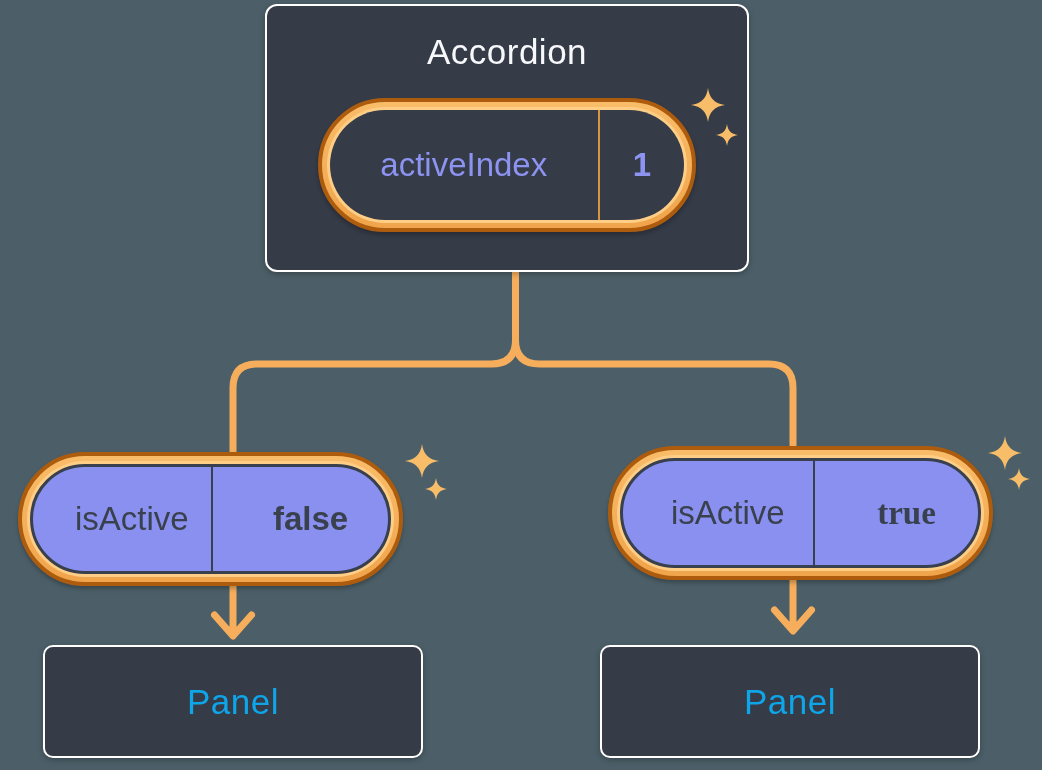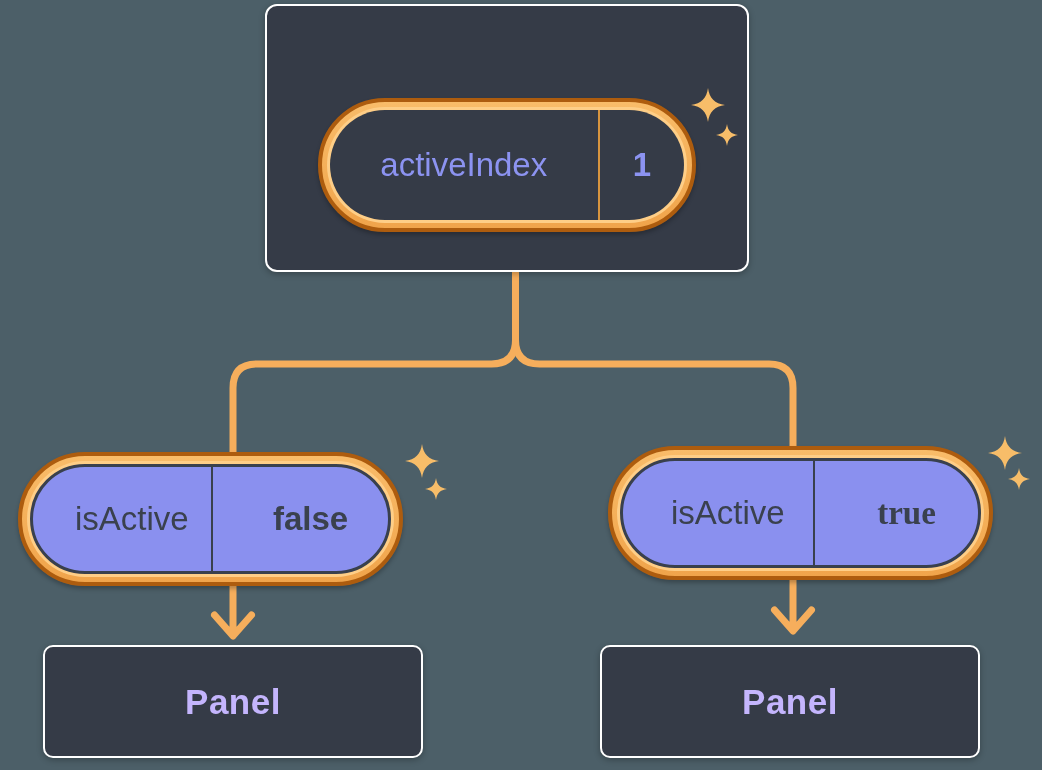--- a/index.html
+++ b/index.html
@@ -13,21 +13,21 @@
     position:absolute;background:#353B47;border:2.5px solid #FFFFFF;
     border-radius:12px;box-shadow:0 2px 6px rgba(0,0,0,.28);
     box-sizing:border-box;
   }
   .box-title{
     position:absolute;left:0;right:0;text-align:center;
     color:#F7F8FB;font-size:35px;font-weight:500;letter-spacing:.5px;
   }
   .panel-label{
     position:absolute;inset:0;display:flex;align-items:center;justify-content:center;
-    color:#c4b5fd;font-size:35px;font-weight:700;letter-spacing:.5px;
+    color:#0ea5e9;font-size:35px;font-weight:400;letter-spacing:.5px;
   }
   
   .pill-outer{
     position:absolute;box-sizing:border-box;
     border:4px solid #AD5C0E;border-radius:999px;
     background:linear-gradient(180deg,#F9BC69 0%,#F0A44B 100%);
     padding:8px;box-shadow:0 3px 4px rgba(0,0,0,.25);
   }
   .pill-inner{
     box-sizing:border-box;height:100%;width:100%;
@@ -60,20 +60,21 @@
       <path d="M515.5 272 L515.5 340 Q515.5 364 491.5 364 L257 364 Q233 364 233 388 L233 456"></path>
       <path d="M515.5 272 L515.5 340 Q515.5 364 539.5 364 L769 364 Q793 364 793 388 L793 450"></path>
       <g stroke-linecap="round" stroke-linejoin="round">
         <path d="M233 586 L233 631 M214.5 615 L233 636 L251.5 615"></path>
         <path d="M793 580 L793 626 M774.5 610 L793 631 L811.5 610"></path>
       </g>
     </g>
   </svg>
 
   <div class="dark-box" style="left:265px;top:4px;width:484px;height:268px;">
+    <div class="box-title" style="top:26px;">Accordion</div>
     <div class="pill-outer" style="left:50%;top:92px;transform:translateX(-50%);width:378px;height:134px;">
       <div class="pill-inner dark">
         <div class="pill-cell name">activeIndex</div>
         <div class="pill-divider"></div>
         <div class="pill-cell value" style="width:84px;">1</div>
       </div>
     </div>
 
     <svg class="sparkles" style="left:424px;top:82px;" width="52" height="62" viewBox="0 0 52 62">
       <path fill="#F7BD69" d="M17 0C18.3 10.2 23.8 15.7 34 17C23.8 18.3 18.3 23.8 17 34C15.7 23.8 10.2 18.3 0 17C10.2 15.7 15.7 10.2 17 0Z"></path>

